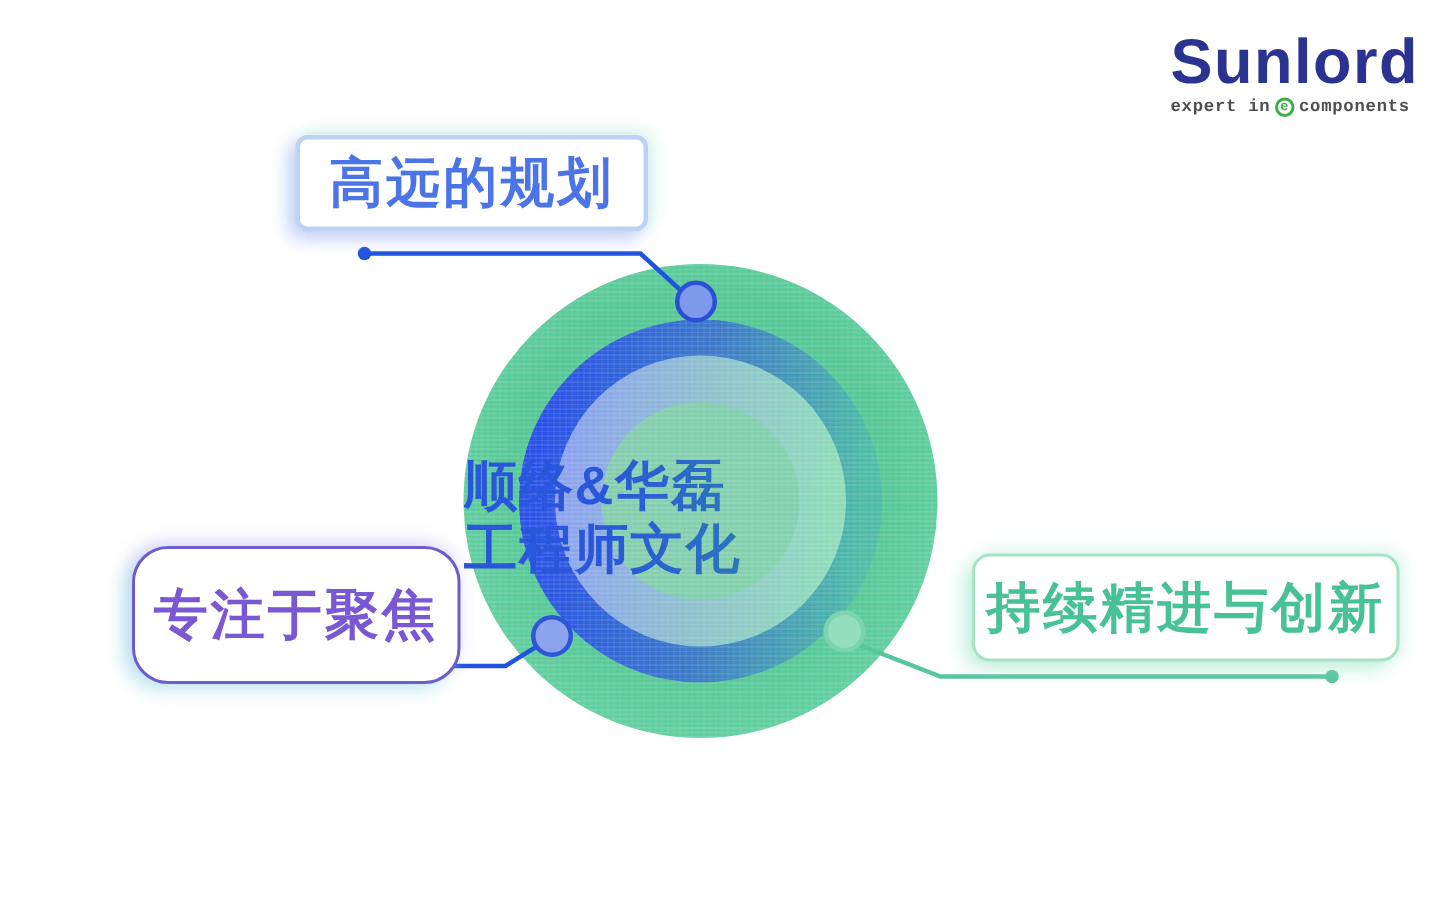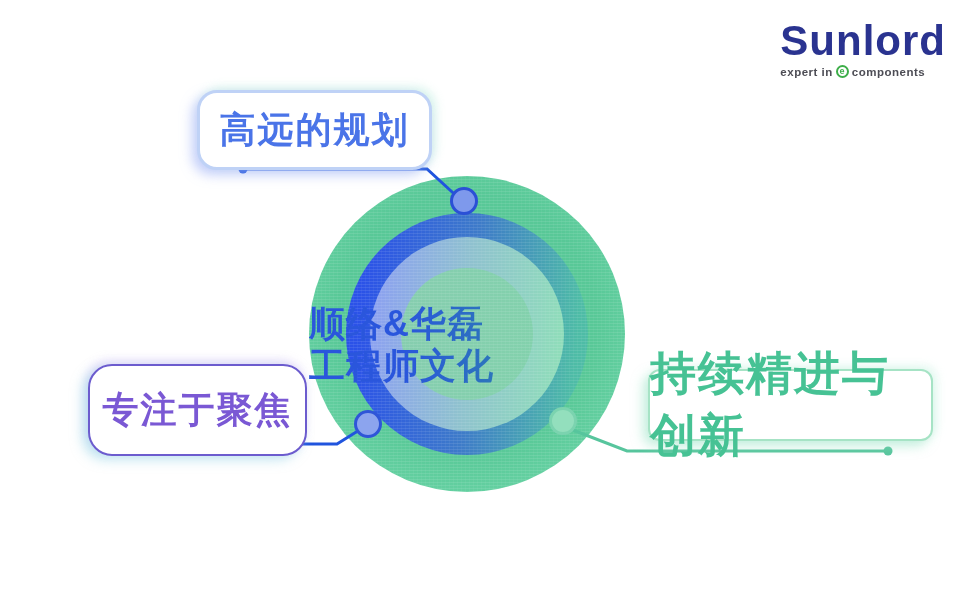--- a/index.html
+++ b/index.html
@@ -5,21 +5,21 @@
   html,body{margin:0;padding:0;background:#ffffff;}
   .canvas{
     position:relative;width:960px;height:600px;overflow:hidden;background:#ffffff;
     font-family:"Liberation Sans","DejaVu Sans",sans-serif;
   }
 
   
   .logos{position:absolute;top:8px;right:14px;display:flex;gap:22px;align-items:flex-start;z-index:5;}
   .sunlord{margin-top:12px;text-align:left;}
   .sunlord-name{font-size:42px;font-weight:800;letter-spacing:1px;color:var(--brand-navy);line-height:1;}
-  .sunlord-tagline{display:flex;align-items:center;gap:3px;margin-top:3px;font-size:11.5px;font-weight:700;color:var(--tagline-gray);letter-spacing:.5px;}
+  .sunlord-tagline{display:flex;align-items:center;gap:3px;margin-top:3px;font-size:11.5px;font-weight:700;color:var(--tagline-gray);letter-spacing:.5px;font-family:Liberation Mono, monospace;}
   .e-badge{display:inline-flex;align-items:center;justify-content:center;width:13px;height:13px;border:2px solid var(--e-green);border-radius:50%;box-sizing:border-box;color:var(--e-green);font-size:9px;font-weight:800;line-height:1;}
   .orbit{text-align:left;}
   .orbit-name{font-size:37px;font-weight:800;color:var(--brand-red);line-height:1;letter-spacing:1px;}
   .orbit-sub{margin-top:4px;font-size:23px;font-weight:800;color:var(--brand-blue);letter-spacing:2px;line-height:1;}
 
   
   .circle-wrap{position:absolute;left:309px;top:176px;width:316px;height:316px;z-index:1;}
   .circle-wrap .outer{position:absolute;inset:0;border-radius:50%;
     background:radial-gradient(circle at 50% 46%, #58C897 55%, #64D0A1 74%, #5ACA9A 100%);}
   .circle-wrap .ring-a{position:absolute;left:37px;top:37px;width:242px;height:242px;border-radius:50%;
@@ -46,28 +46,28 @@
   .line-green{stroke:var(--line-green);stroke-width:3;fill:none;}
   .tickdot-blue{fill:var(--accent-blue);}
   .tickdot-green{fill:var(--line-green);}
   .node-blue{fill:#7E99EC;stroke:#2B50D6;stroke-width:3;}
   .node-periwinkle{fill:#8CA4EE;stroke:#2F55D8;stroke-width:3;}
   .node-mint{fill:#93DFBD;stroke:#7BD3AF;stroke-width:3;}
 
   
   .label-box{position:absolute;display:flex;align-items:center;justify-content:center;
     background:#ffffff;box-sizing:border-box;z-index:4;font-weight:800;letter-spacing:2px;}
-  .box-top{left:197px;top:90px;width:235px;height:80px;border:3px solid var(--box-blue-border);border-radius:20px;
+  .box-top{left:197px;top:90px;width:235px;height:64px;border:3px solid var(--box-blue-border);border-radius:8px;
     font-size:36px;color:var(--label-blue);
     box-shadow:-5px 5px 12px rgba(150,170,245,.55), 4px -3px 10px rgba(140,225,195,.30);}
   .box-left{left:88px;top:364px;width:219px;height:92px;border:2.5px solid var(--box-purple-border);border-radius:24px;
     font-size:36px;color:var(--label-purple);
     box-shadow:-6px 4px 12px rgba(140,210,230,.5), -2px -4px 10px rgba(190,160,240,.35);}
   .box-right{left:648px;top:369px;width:285px;height:72px;border:2.5px solid var(--box-green-border);border-radius:12px;
-    font-size:46px;color:var(--label-green);
+    font-size:36px;color:var(--label-green);
     box-shadow:-5px 5px 12px rgba(150,225,195,.55), 4px -3px 10px rgba(190,240,220,.4);}
 </style>
 </head>
 <body>
 
 <div class="canvas">
 
   <div class="logos">
     <div class="sunlord">
       <div class="sunlord-name">Sunlord</div>

